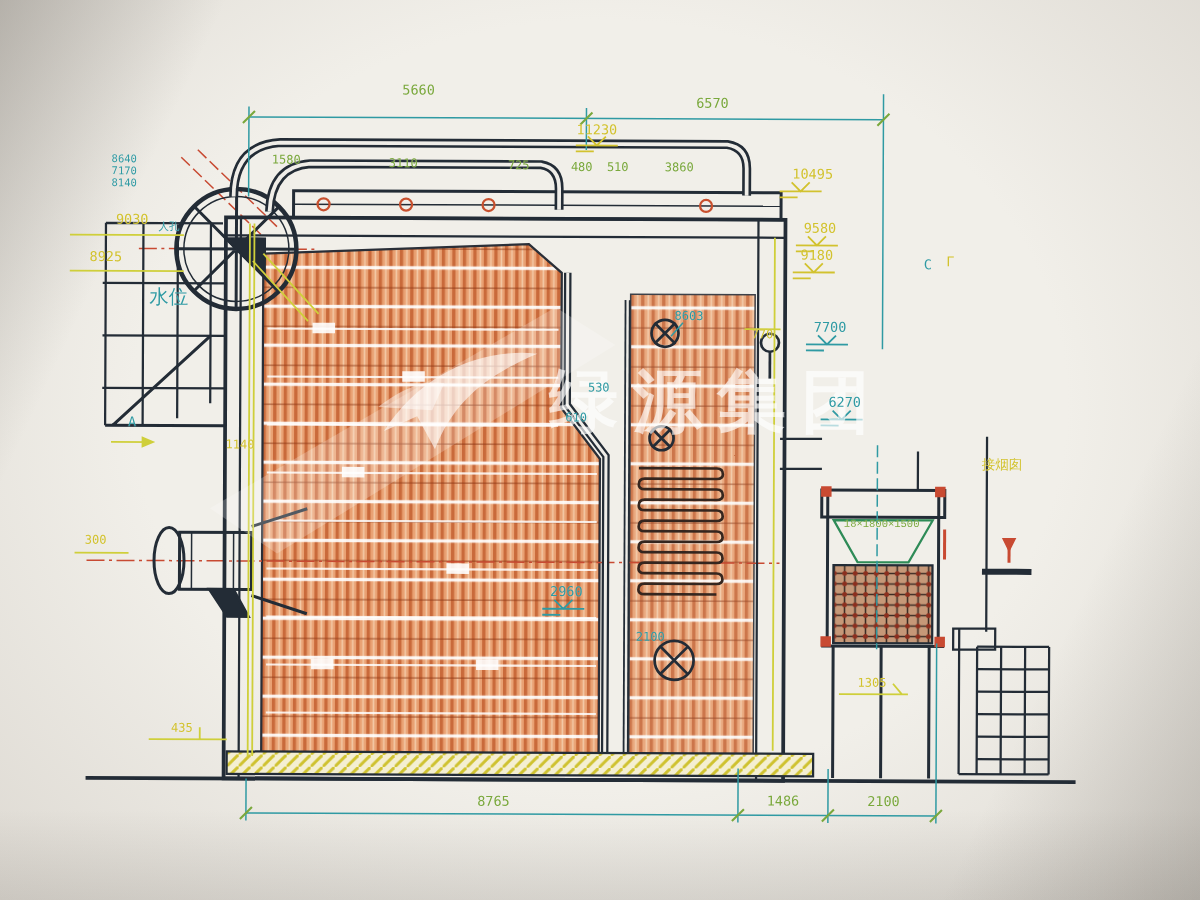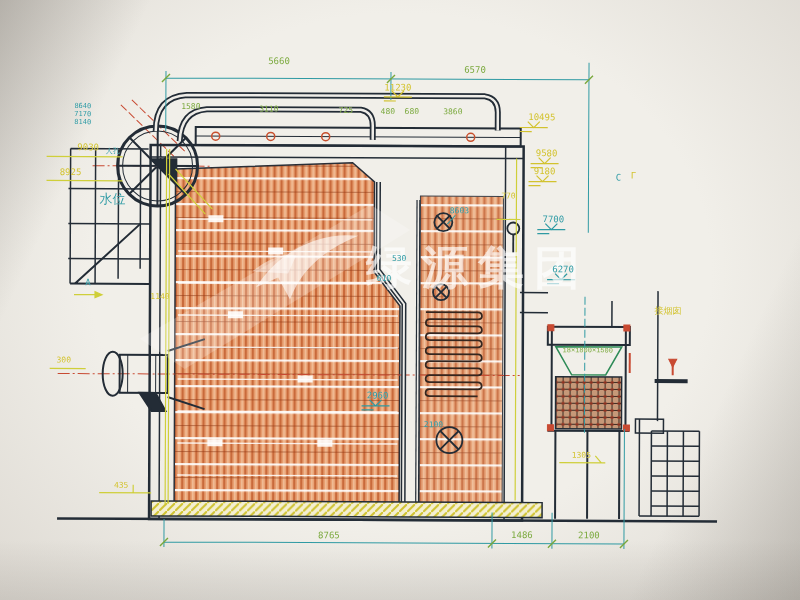--- a/index.html
+++ b/index.html
@@ -236,27 +236,27 @@
 </div>
 
 <div id="labels-layer">
       <span class="lbl" style="left: 266px; top: 62px; color: rgb(122, 168, 60); margin-left: 12px;">5660</span>
       <span class="lbl" style="left: 474px; top: 70px; color: rgb(122, 168, 60);">6570</span>
       <span class="lbl" style="left: 397px; top: 88px; color: rgb(210, 194, 46);">11230</span>
       <span class="lbl" style="left: 190px; top: 108px; color: rgb(122, 168, 60); font-size: 8px;">1580</span>
       <span class="lbl" style="left: 268px; top: 110px; color: rgb(122, 168, 60); font-size: 8px;">3110</span>
       <span class="lbl" style="left: 345px; top: 111px; color: rgb(122, 168, 60); font-size: 8px;">725</span>
       <span class="lbl" style="left: 387px; top: 112px; color: rgb(122, 168, 60); font-size: 8px;">480</span>
-      <span class="lbl" style="left: 411px; top: 112px; color: rgb(122, 168, 60); font-size: 8px;">680</span>
+      <span class="lbl" style="left: 411px; top: 112px; color: rgb(122, 168, 60); font-size: 8px;">510</span>
       <span class="lbl" style="left: 452px; top: 112px; color: rgb(122, 168, 60); font-size: 8px;">3860</span>
       <span class="lbl" style="left: 541px; top: 117px; color: rgb(210, 194, 46);">10495</span>
       <span class="lbl" style="left: 546px; top: 153px; color: rgb(210, 194, 46);">9580</span>
       <span class="lbl" style="left: 544px; top: 171px; color: rgb(210, 194, 46);">9180</span>
       <span class="lbl" style="left: 553px; top: 219px; color: rgb(47, 154, 163);">7700</span>
-      <span class="lbl" style="left: 508px; top: 196px; color: rgb(210, 194, 46); font-size: 8px;">770</span>
+      <span class="lbl" style="left: 508px; top: 223px; color: rgb(210, 194, 46); font-size: 8px;">770</span>
       <span class="lbl" style="left: 563px; top: 269px; color: rgb(47, 154, 163);">6270</span>
       <span class="lbl" style="left: 618px; top: 177px; color: rgb(47, 154, 163);">C</span>
       <span class="lbl" style="left: 633px; top: 175px; color: rgb(210, 194, 46);">Γ</span>
       <span class="lbl" style="left: 459px; top: 211px; color: rgb(47, 154, 163); font-size: 8px;">8603</span>
       <span class="lbl" style="left: 399px; top: 259px; color: rgb(47, 154, 163); font-size: 8px;">530</span>
       <span class="lbl" style="left: 384px; top: 279px; color: rgb(47, 154, 163); font-size: 8px;">610</span>
       <span class="lbl" style="left: 80px; top: 149px; color: rgb(210, 194, 46); padding-left: 15px;">9030</span>
       <span class="lbl" style="left: 70px; top: 174px; color: rgb(210, 194, 46);">8925</span>
       <span class="lbl" style="left: 82px; top: 108px; color: rgb(47, 154, 163); font-size: 7px;">8640</span>
       <span class="lbl" style="left: 82px; top: 116px; color: rgb(47, 154, 163); font-size: 7px;">7170</span>

